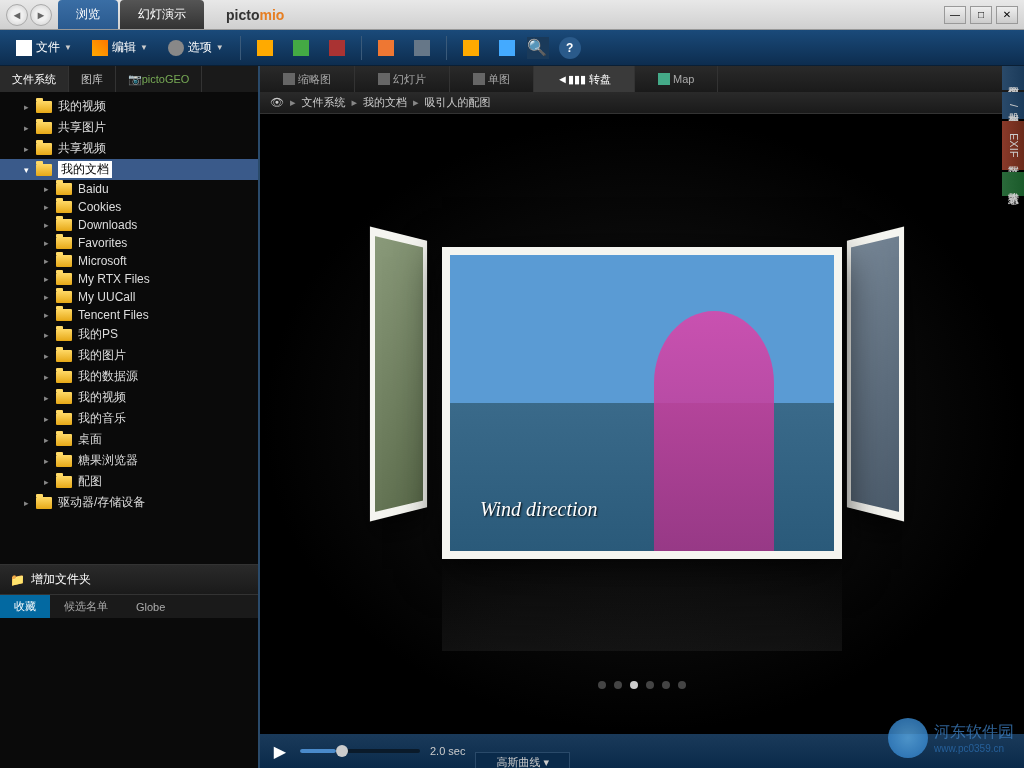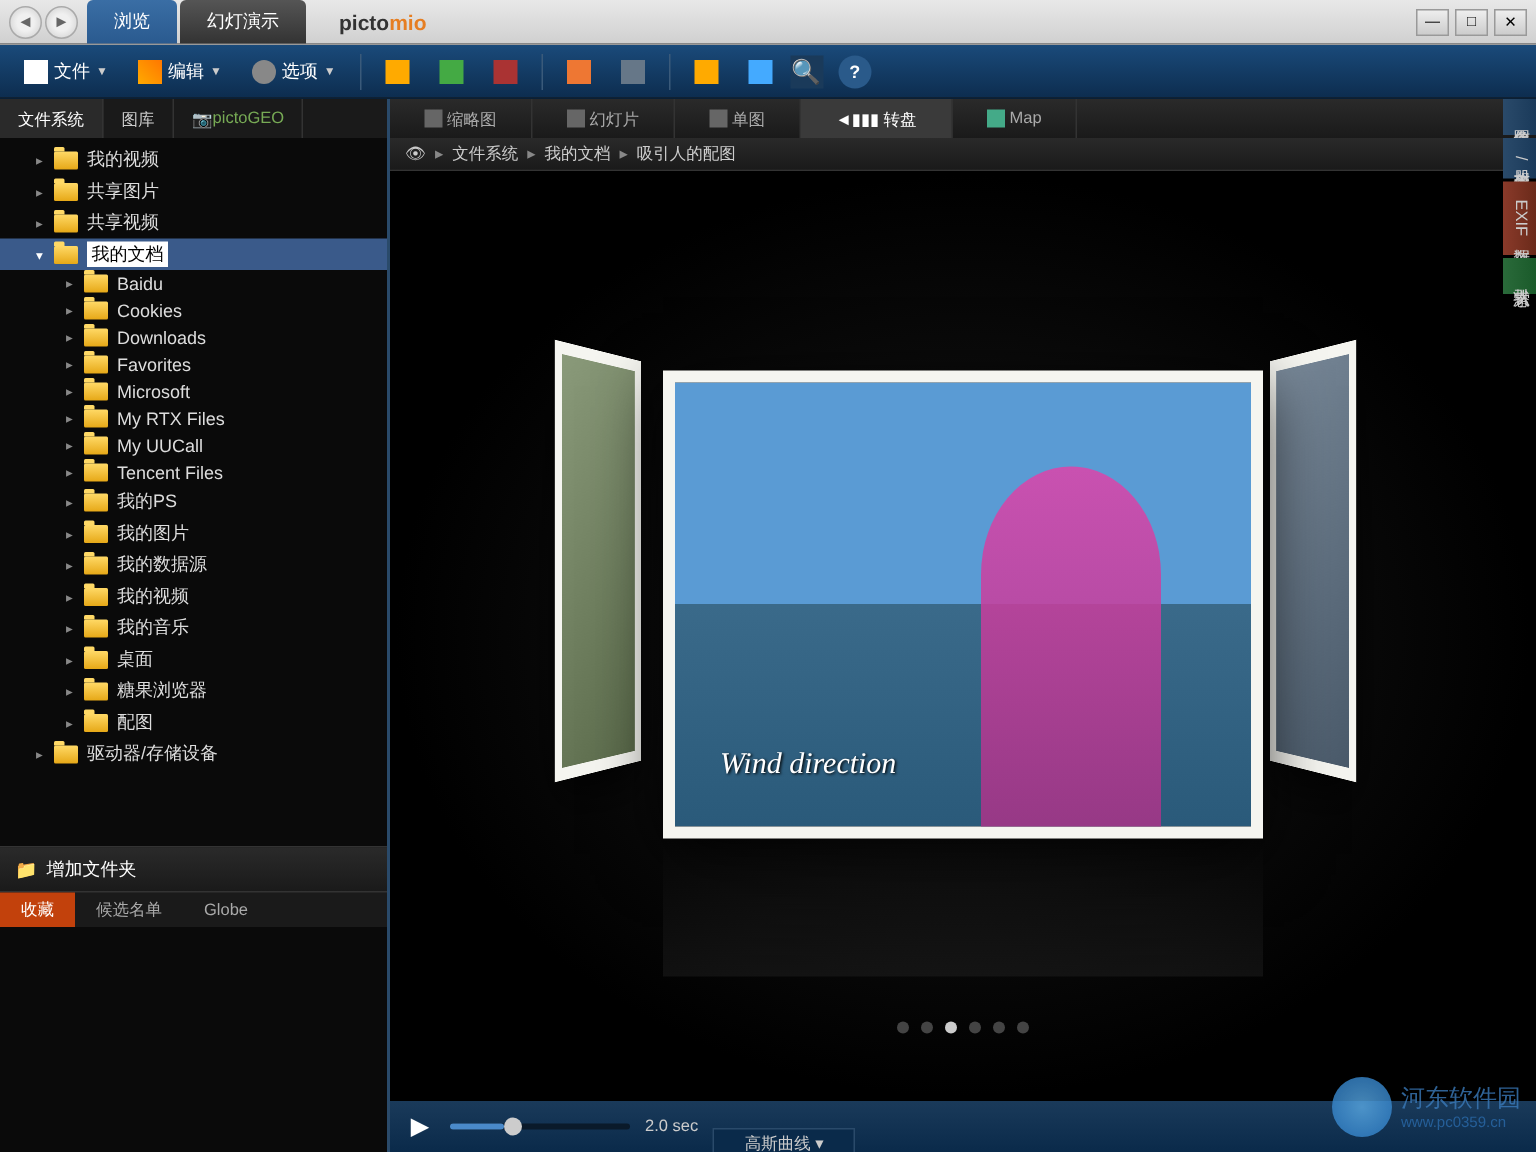--- a/index.html
+++ b/index.html
@@ -41,21 +41,21 @@
 .tree-item.selected .tree-label { background: #fff; color: #000; padding: 0 3px; }
 .tree-arrow { width: 12px; font-size: 9px; color: #888; }
 .tree-arrow.expanded { color: #fff; }
 .folder-icon { width: 16px; height: 12px; background: linear-gradient(#ffd966, #e6a817); border-radius: 1px; margin-right: 6px; position: relative; }
 .folder-icon::before { content: ''; position: absolute; top: -3px; left: 0; width: 7px; height: 3px; background: #ffd966; border-radius: 1px 1px 0 0; }
 .indent-1 { padding-left: 24px; }
 .indent-2 { padding-left: 44px; }
 .add-folder { padding: 6px 10px; background: linear-gradient(#2a2a2a, #1a1a1a); color: #fff; font-size: 12px; display: flex; align-items: center; gap: 6px; cursor: pointer; border-top: 1px solid #333; }
 .bottom-tabs { display: flex; height: 24px; background: #1a1a1a; border-top: 1px solid #333; }
 .bottom-tab { padding: 0 14px; display: flex; align-items: center; font-size: 11px; color: #aaa; cursor: pointer; }
-.bottom-tab.active { background: #c2410c; color: #fff; }
+.bottom-tab.active { background: #0369a1; color: #fff; }
 .bottom-panel { height: 150px; background: #0a0a0a; }
 
 
 .content { flex: 1; background: #050505; display: flex; flex-direction: column; position: relative; }
 .view-tabs { display: flex; height: 26px; background: linear-gradient(#2a2a2a, #1a1a1a); }
 .view-tab { padding: 0 23px; display: flex; align-items: center; gap: 3px; font-size: 11px; color: #aaa; cursor: pointer; border-right: 1px solid #333; }
 .view-tab.active { background: #3a3a3a; color: #fff; }
 .view-tab-icon { width: 12px; height: 12px; background: #666; }
 .breadcrumb { height: 22px; background: linear-gradient(#2a2a2a, #1a1a1a); display: flex; align-items: center; padding: 0 10px; font-size: 11px; color: #ccc; border-bottom: 1px solid #333; }
 .bc-sep { margin: 0 6px; color: #888; }

